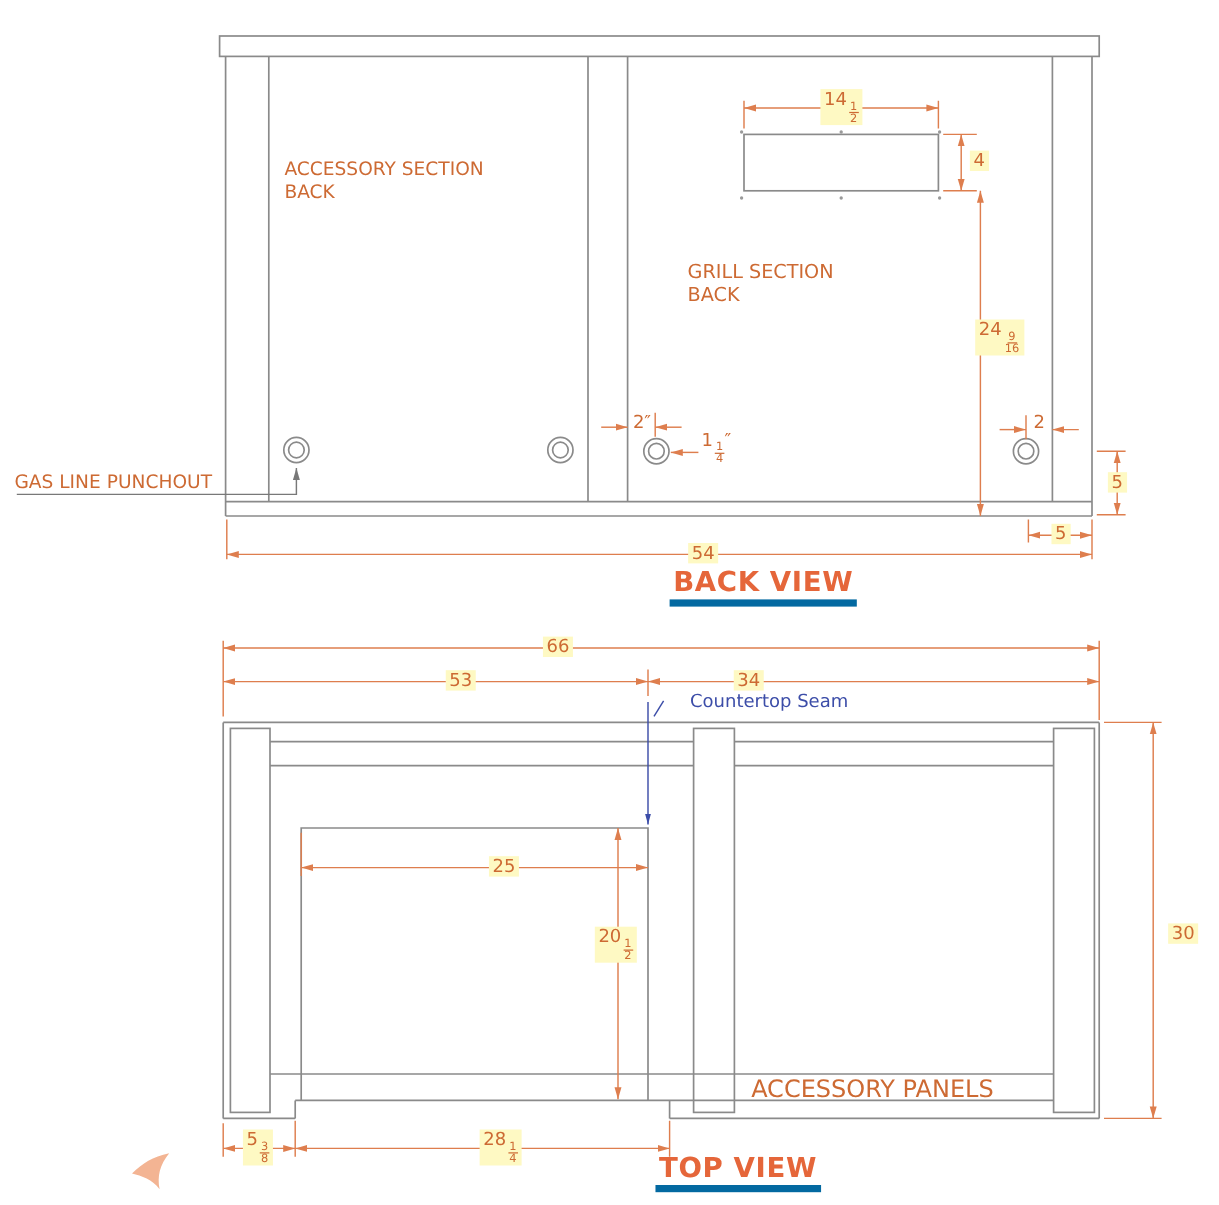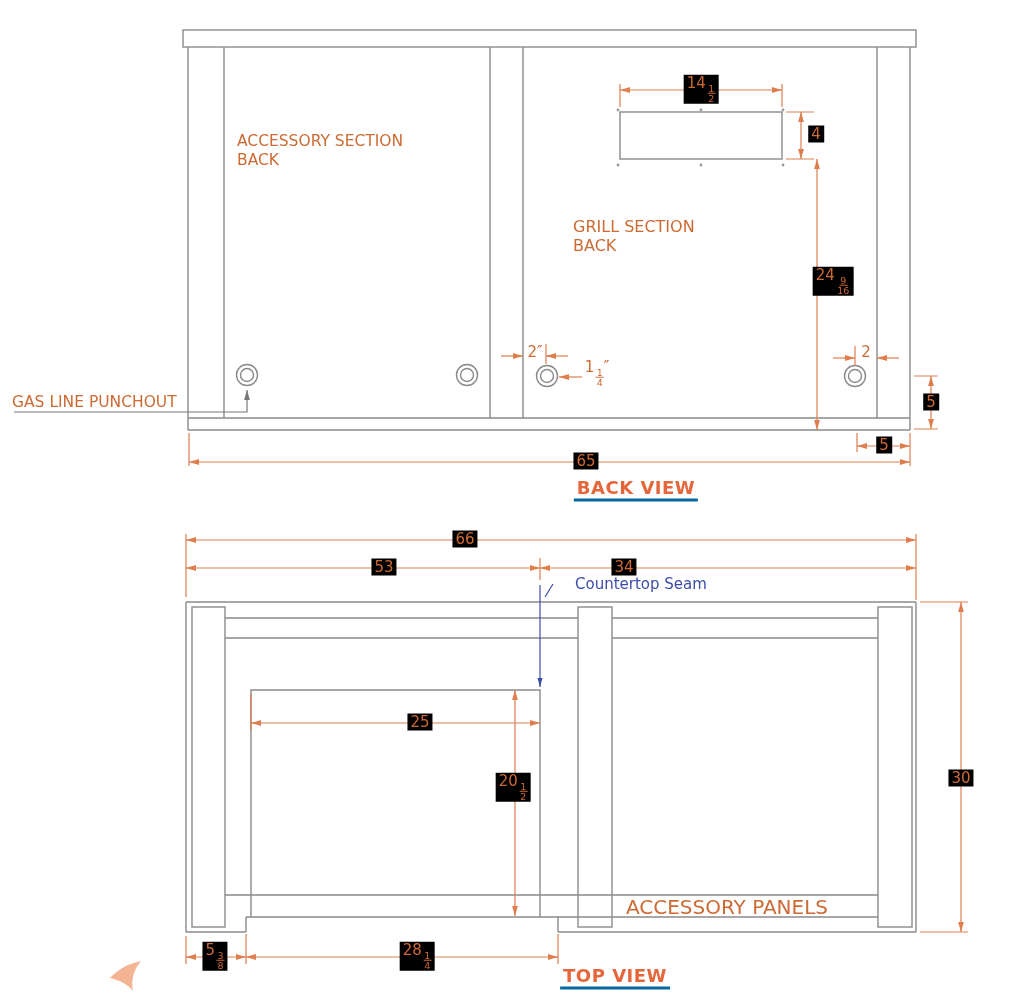--- a/index.html
+++ b/index.html
@@ -1,27 +1,27 @@
 <!DOCTYPE html>
 <html><head>
 <meta charset="utf-8">
 <style>
   html,body{margin:0;padding:0;background:#fff;}
   #canvas{position:relative;width:1016px;height:1004px;background:#fff;overflow:hidden;
           font-family:"DejaVu Sans","Liberation Sans",sans-serif;}
   #draw{position:absolute;left:0;top:0;}
   .lbl{position:absolute;color:#cd6a33;font-size:15.5px;line-height:19px;white-space:nowrap;}
-  .dim{position:absolute;transform:translate(-50%,-50%);background:#000000;padding:0 3px;
+  .dim{position:absolute;transform:translate(-50%,-50%);background:#fef9c3;padding:0 3px;
        color:#cd6a33;font-size:15px;line-height:17px;white-space:nowrap;}
   .fr{display:inline-flex;flex-direction:column;align-items:center;line-height:1;
       font-size:9.5px;vertical-align:-3.5px;margin-left:1.5px;font-style:normal;}
   .fr .fn{border-bottom:1px solid currentColor;padding:0 1px;}
   .fr .fd{padding:0 1px;}
-  .title{position:absolute;transform:translate(-50%,-50%);color:#e5663a;font-size:18px;
-         font-weight:bold;letter-spacing:.5px;border-bottom:3px solid #0369a1;
+  .title{position:absolute;transform:translate(-50%,-50%);color:#e5663a;font-size:23px;
+         font-weight:bold;letter-spacing:.5px;border-bottom:6px solid #0369a1;
          padding:0 3px 1px 3px;white-space:nowrap;}
   .seam{position:absolute;color:#3c4da8;font-size:15px;white-space:nowrap;margin-left:20px;}
   .center{transform:translate(-50%,0);}
 </style>
 </head>
 <body>
 
 <div id="canvas">
 
 <svg id="draw" width="1016" height="1004" viewBox="0 0 1016 1004">
@@ -159,21 +159,21 @@
 <div class="dim" style="left:866px;top:352px;background:none;">
   <span>2</span>
 </div>
 <div class="dim" style="left:931px;top:402px;">
   <span>5</span>
 </div>
 <div class="dim" style="left:884px;top:445px;">
   <span>5</span>
 </div>
 <div class="dim" style="left:586px;top:461px;">
-  <span>65</span>
+  <span>54</span>
 </div>
 <div class="title" style="left:636px;top:489px;">
   <span>BACK VIEW</span>
 </div>
 
 <div class="seam" style="left:555px;top:575px;">
   <span>Countertop Seam</span>
 </div>
 <div class="lbl center" style="left:727px;top:898px;font-size:20px;">
   <span>ACCESSORY PANELS</span>
@@ -190,21 +190,21 @@
 </div>
 <div class="dim" style="left:420px;top:722px;">
   <span>25</span>
 </div>
 <div class="dim" style="left:513px;top:787px;">
   <span>20</span><span class="fr">
         <span class="fn">1</span>
         <span class="fd">2</span>
       </span>
 </div>
-<div class="dim" style="left:961px;top:778px;text-align:right;">
+<div class="dim" style="left:986px;top:778px;text-align:right;">
   <span>30</span>
 </div>
 <div class="dim" style="left:215px;top:956px;">
   <span>5</span><span class="fr">
         <span class="fn">3</span>
         <span class="fd">8</span>
       </span>
 </div>
 <div class="dim" style="left:417px;top:956px;">
   <span>28</span><span class="fr">

